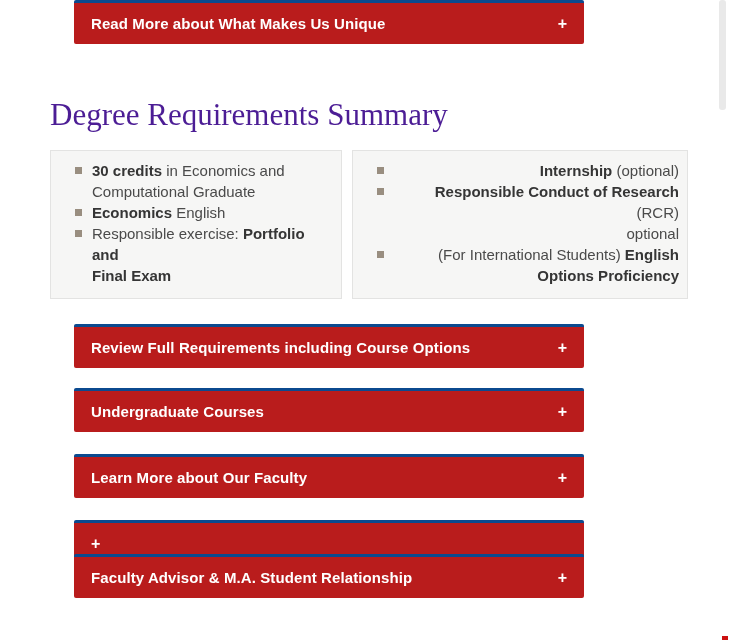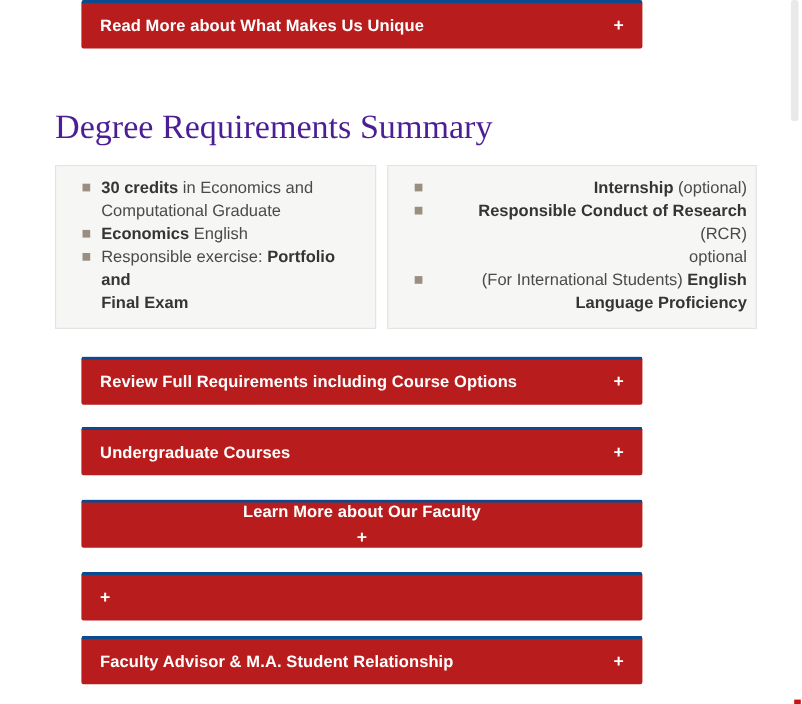--- a/index.html
+++ b/index.html
@@ -156,46 +156,46 @@
           <li class="summary-item">
             <span class="bullet"></span>
             <span><strong>Internship</strong><span> (optional)</span></span>
           </li>
           <li class="summary-item">
             <span class="bullet"></span>
             <span><strong>Responsible Conduct of Research</strong><span> (RCR)</span><br><span>optional</span></span>
           </li>
           <li class="summary-item">
             <span class="bullet"></span>
-            <span><span>(For International Students) </span><strong>English</strong><br><strong>Language Proficiency</strong></span>
+            <span><span>(For International Students) </span><strong>English</strong><br><strong>Options Proficiency</strong></span>
           </li>
         </ul>
       </div>
     </div>
 
     <div class="accordion" style="top:324px;">
       <span class="acc-label">Review Full Requirements including Course Options</span>
       <span class="acc-plus">+</span>
     </div>
 
     <div class="accordion" style="top:388px;align-items:center;">
       <span class="acc-label">Undergraduate Courses</span>
       <span class="acc-plus">+</span>
     </div>
 
-    <div class="accordion" style="top:454px;flex-direction:column;">
+    <div class="accordion" style="top:454px;">
       <span class="acc-label">Learn More about Our Faculty</span>
       <span class="acc-plus">+</span>
     </div>
 
     <div class="accordion" style="top:520px;">
       <span class="acc-plus">+</span>
     </div>
 
-    <div class="accordion" style="top:578px;">
+    <div class="accordion" style="top:554px;">
       <span class="acc-label">Faculty Advisor &amp; M.A. Student Relationship</span>
       <span class="acc-plus">+</span>
     </div>
 
   </div>
 
   <div class="scrollbar-thumb"></div>
   <div class="corner-mark"></div>
 </div>
 

